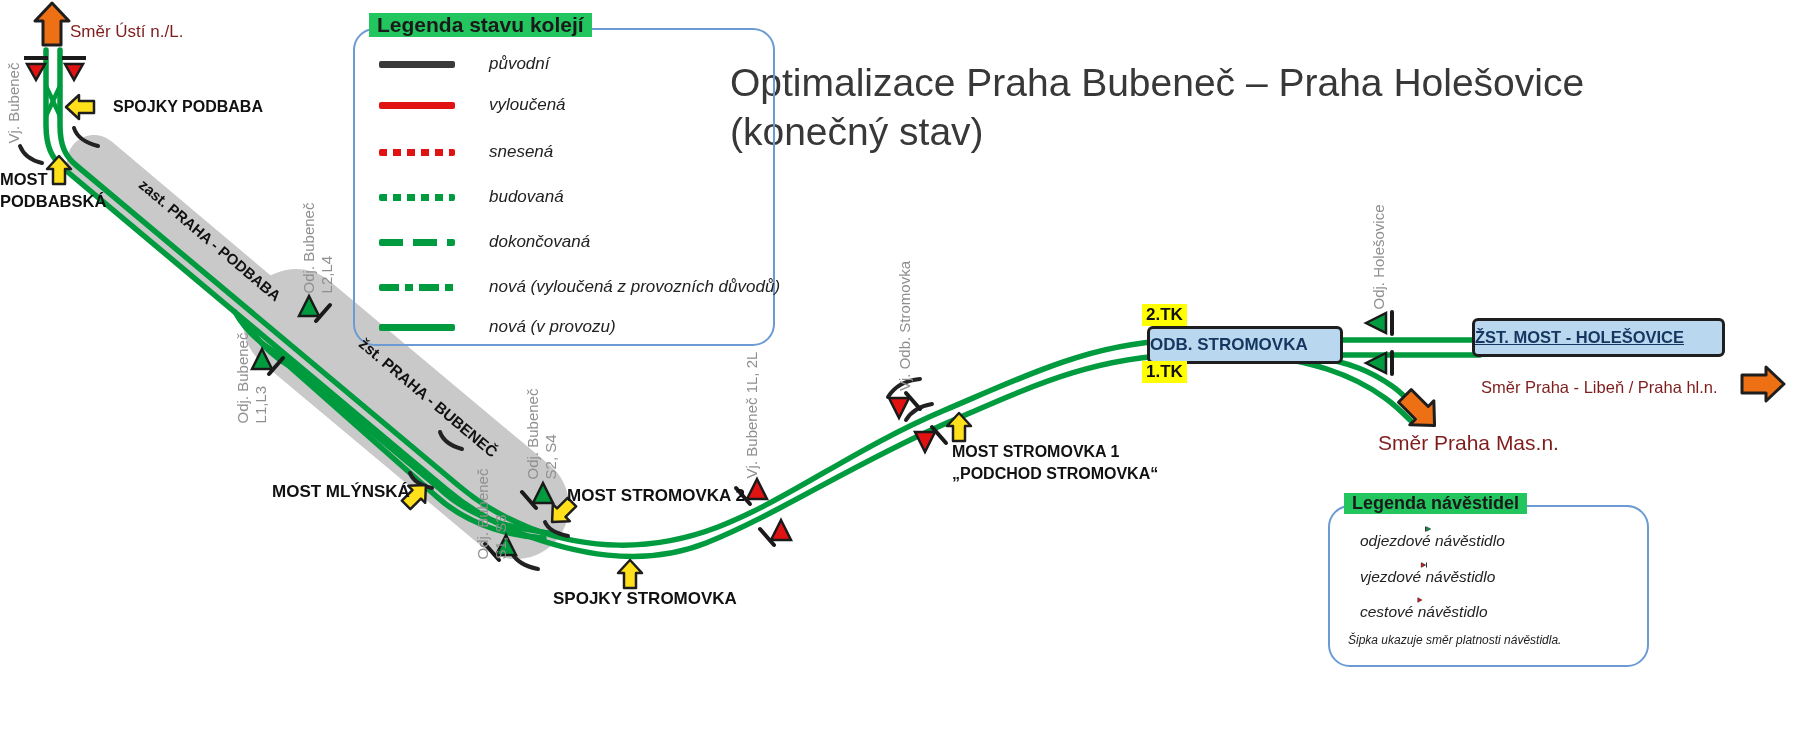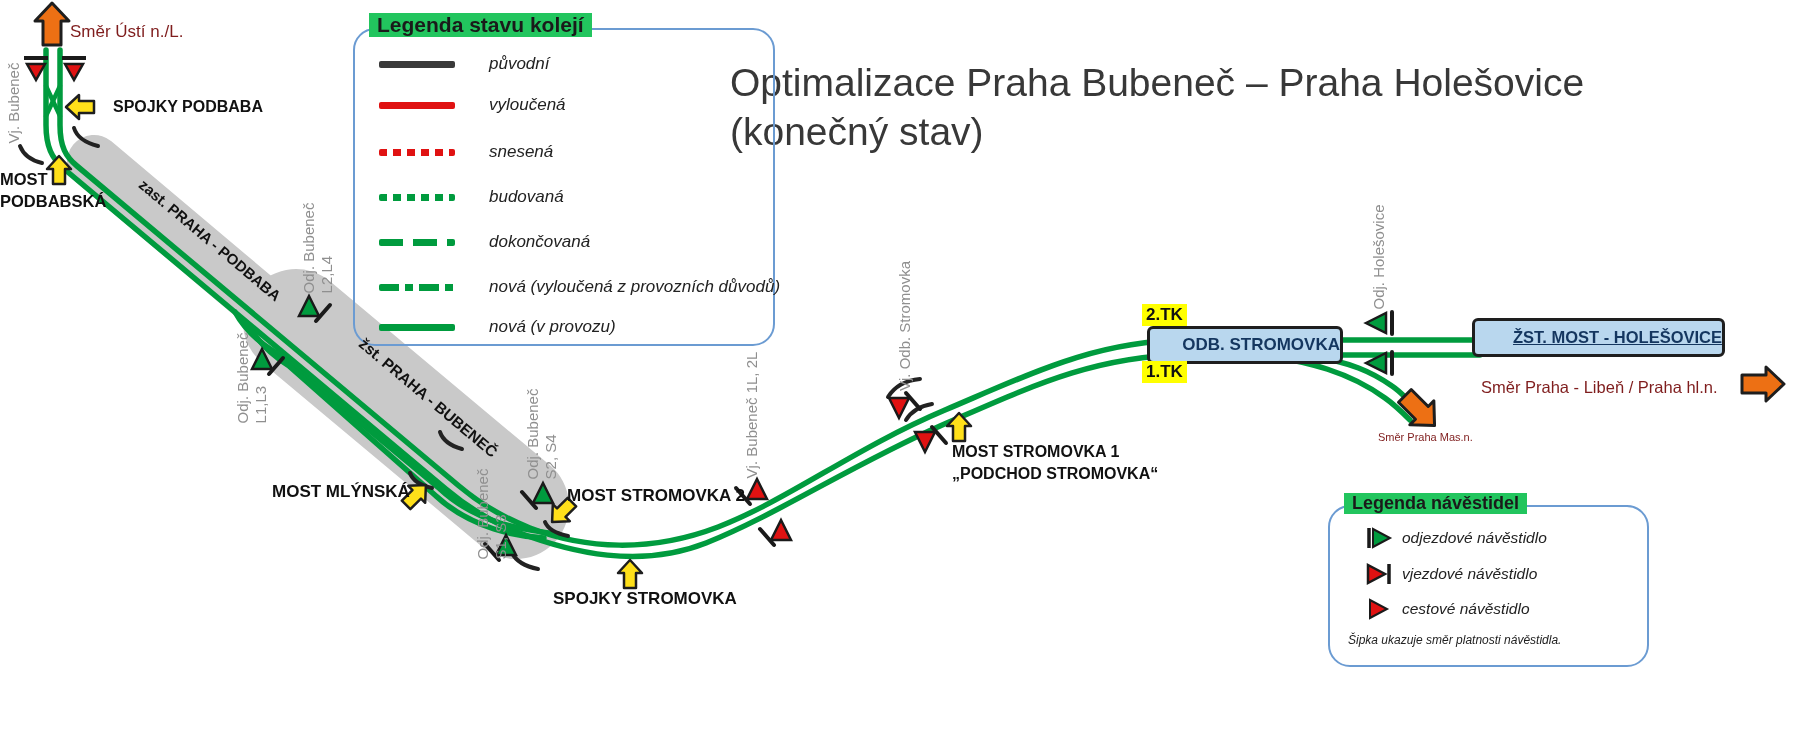--- a/index.html
+++ b/index.html
@@ -14,34 +14,34 @@
   .stage svg.map{position:absolute;left:0;top:0;}
   .page-title{position:absolute;left:730px;top:12px;font-size:39px;line-height:49px;color:#383838;margin-top:46px;}
   .map-label{position:absolute;font-weight:bold;font-size:16px;white-space:nowrap;color:#111;}
   .dir-label{position:absolute;font-size:16.5px;white-space:nowrap;color:#7f1d1d;}
   .v-label{position:absolute;color:var(--label-gray);font-size:15px;line-height:18px;white-space:nowrap;
            transform:translate(-50%,-50%) rotate(-90deg);}
   .band-label{position:absolute;font-weight:bold;font-size:15px;white-space:nowrap;
               transform:translate(-50%,-50%) rotate(40deg);}
   .tk{position:absolute;background:var(--highlight-yellow);font-weight:bold;font-size:17px;padding:1px 4px;margin-left:32px;}
   .station-box{position:absolute;background:var(--station-box-blue);border:3px solid #1e1e1e;border-radius:6px;
-               display:flex;align-items:center;justify-content:flex-end;font-weight:bold;color:var(--station-text-blue);}
+               display:flex;align-items:center;justify-content:flex-start;font-weight:bold;color:var(--station-text-blue);}
   .legend-box{position:absolute;border:2.5px solid var(--legend-border-blue);border-radius:22px;background:transparent;}
   .leg-title{position:absolute;background:#22c55e;padding:0 8px;font-weight:bold;white-space:nowrap;color:#1a1a1a;}
   .lrow{position:absolute;left:24px;display:flex;align-items:center;height:18px;}
   .lsample{width:76px;height:7px;border-radius:2px;flex:0 0 auto;}
   .llab{margin-left:34px;font-style:italic;font-size:17px;color:#222;white-space:nowrap;}
   .pat-solid-black{background:var(--original-black);}
   .pat-solid-red{background:var(--excluded-red);}
   .pat-solid-green{background:var(--track-green);}
   .pat-dotted-red{background:repeating-linear-gradient(90deg,var(--excluded-red) 0 8px,transparent 8px 14px);}
   .pat-dotted-green{background:repeating-linear-gradient(90deg,var(--track-green) 0 8px,transparent 8px 14px);}
   .pat-dashed-green{background:repeating-linear-gradient(90deg,var(--track-green) 0 24px,transparent 24px 34px);}
   .pat-dashdot-green{background:repeating-linear-gradient(90deg,var(--track-green) 0 20px,transparent 20px 26px,var(--track-green) 26px 34px,transparent 34px 40px);}
-  .sig-item{position:absolute;left:34px;display:flex;align-items:center;height:24px;}
+  .sig-item{position:absolute;left:22px;display:flex;align-items:center;height:24px;flex-direction:column;}
   .sig-item .slab{margin-left:8px;font-style:italic;font-size:15.5px;color:#222;white-space:nowrap;}
   .sig-note{position:absolute;left:18px;font-style:italic;font-size:12px;color:#222;white-space:nowrap;}
   .copyright{position:absolute;left:1243px;top:688px;font-family:"Liberation Mono","DejaVu Sans Mono",monospace;
              font-size:27px;color:#111;white-space:nowrap;}
   .underlined{text-decoration:underline;}
 </style>
 </head>
 <body>
 
 <div class="stage">
@@ -237,21 +237,21 @@
     <span>ODB. STROMOVKA</span>
   </div>
   <div class="station-box" style="left:1472px;top:318px;width:247px;height:33px;font-size:16.5px">
     <span class="underlined">ŽST. MOST - HOLEŠOVICE</span>
   </div>
   <div class="tk" style="left:1110px;top:304px">2.TK</div>
   <div class="tk" style="left:1110px;top:361px">1.TK</div>
 
   <div class="dir-label" style="left:70px;top:22px;font-size:17px">Směr Ústí n./L.</div>
   <div class="dir-label" style="left:1481px;top:378px">Směr Praha - Libeň / Praha hl.n.</div>
-  <div class="dir-label" style="left:1378px;top:431px;font-size:11px">Směr Praha Mas.n.</div>
+  <div class="dir-label" style="left:1378px;top:431px;font-size:21px">Směr Praha Mas.n.</div>
 
   <div class="map-label" style="left:113px;top:98px">SPOJKY PODBABA</div>
   <div class="map-label" style="left:0px;top:168px;font-size:16.5px;line-height:22px">
     <div>MOST</div>
     <div>PODBABSKÁ</div>
   </div>
   <div class="map-label" style="left:272px;top:482px;font-size:17px">MOST MLÝNSKÁ</div>
   <div class="map-label" style="left:567px;top:486px;font-size:17px">MOST STROMOVKA 2</div>
   <div class="map-label" style="left:553px;top:589px;font-size:17px">SPOJKY STROMOVKA</div>
   <div class="map-label" style="left:952px;top:441px;line-height:22px">

